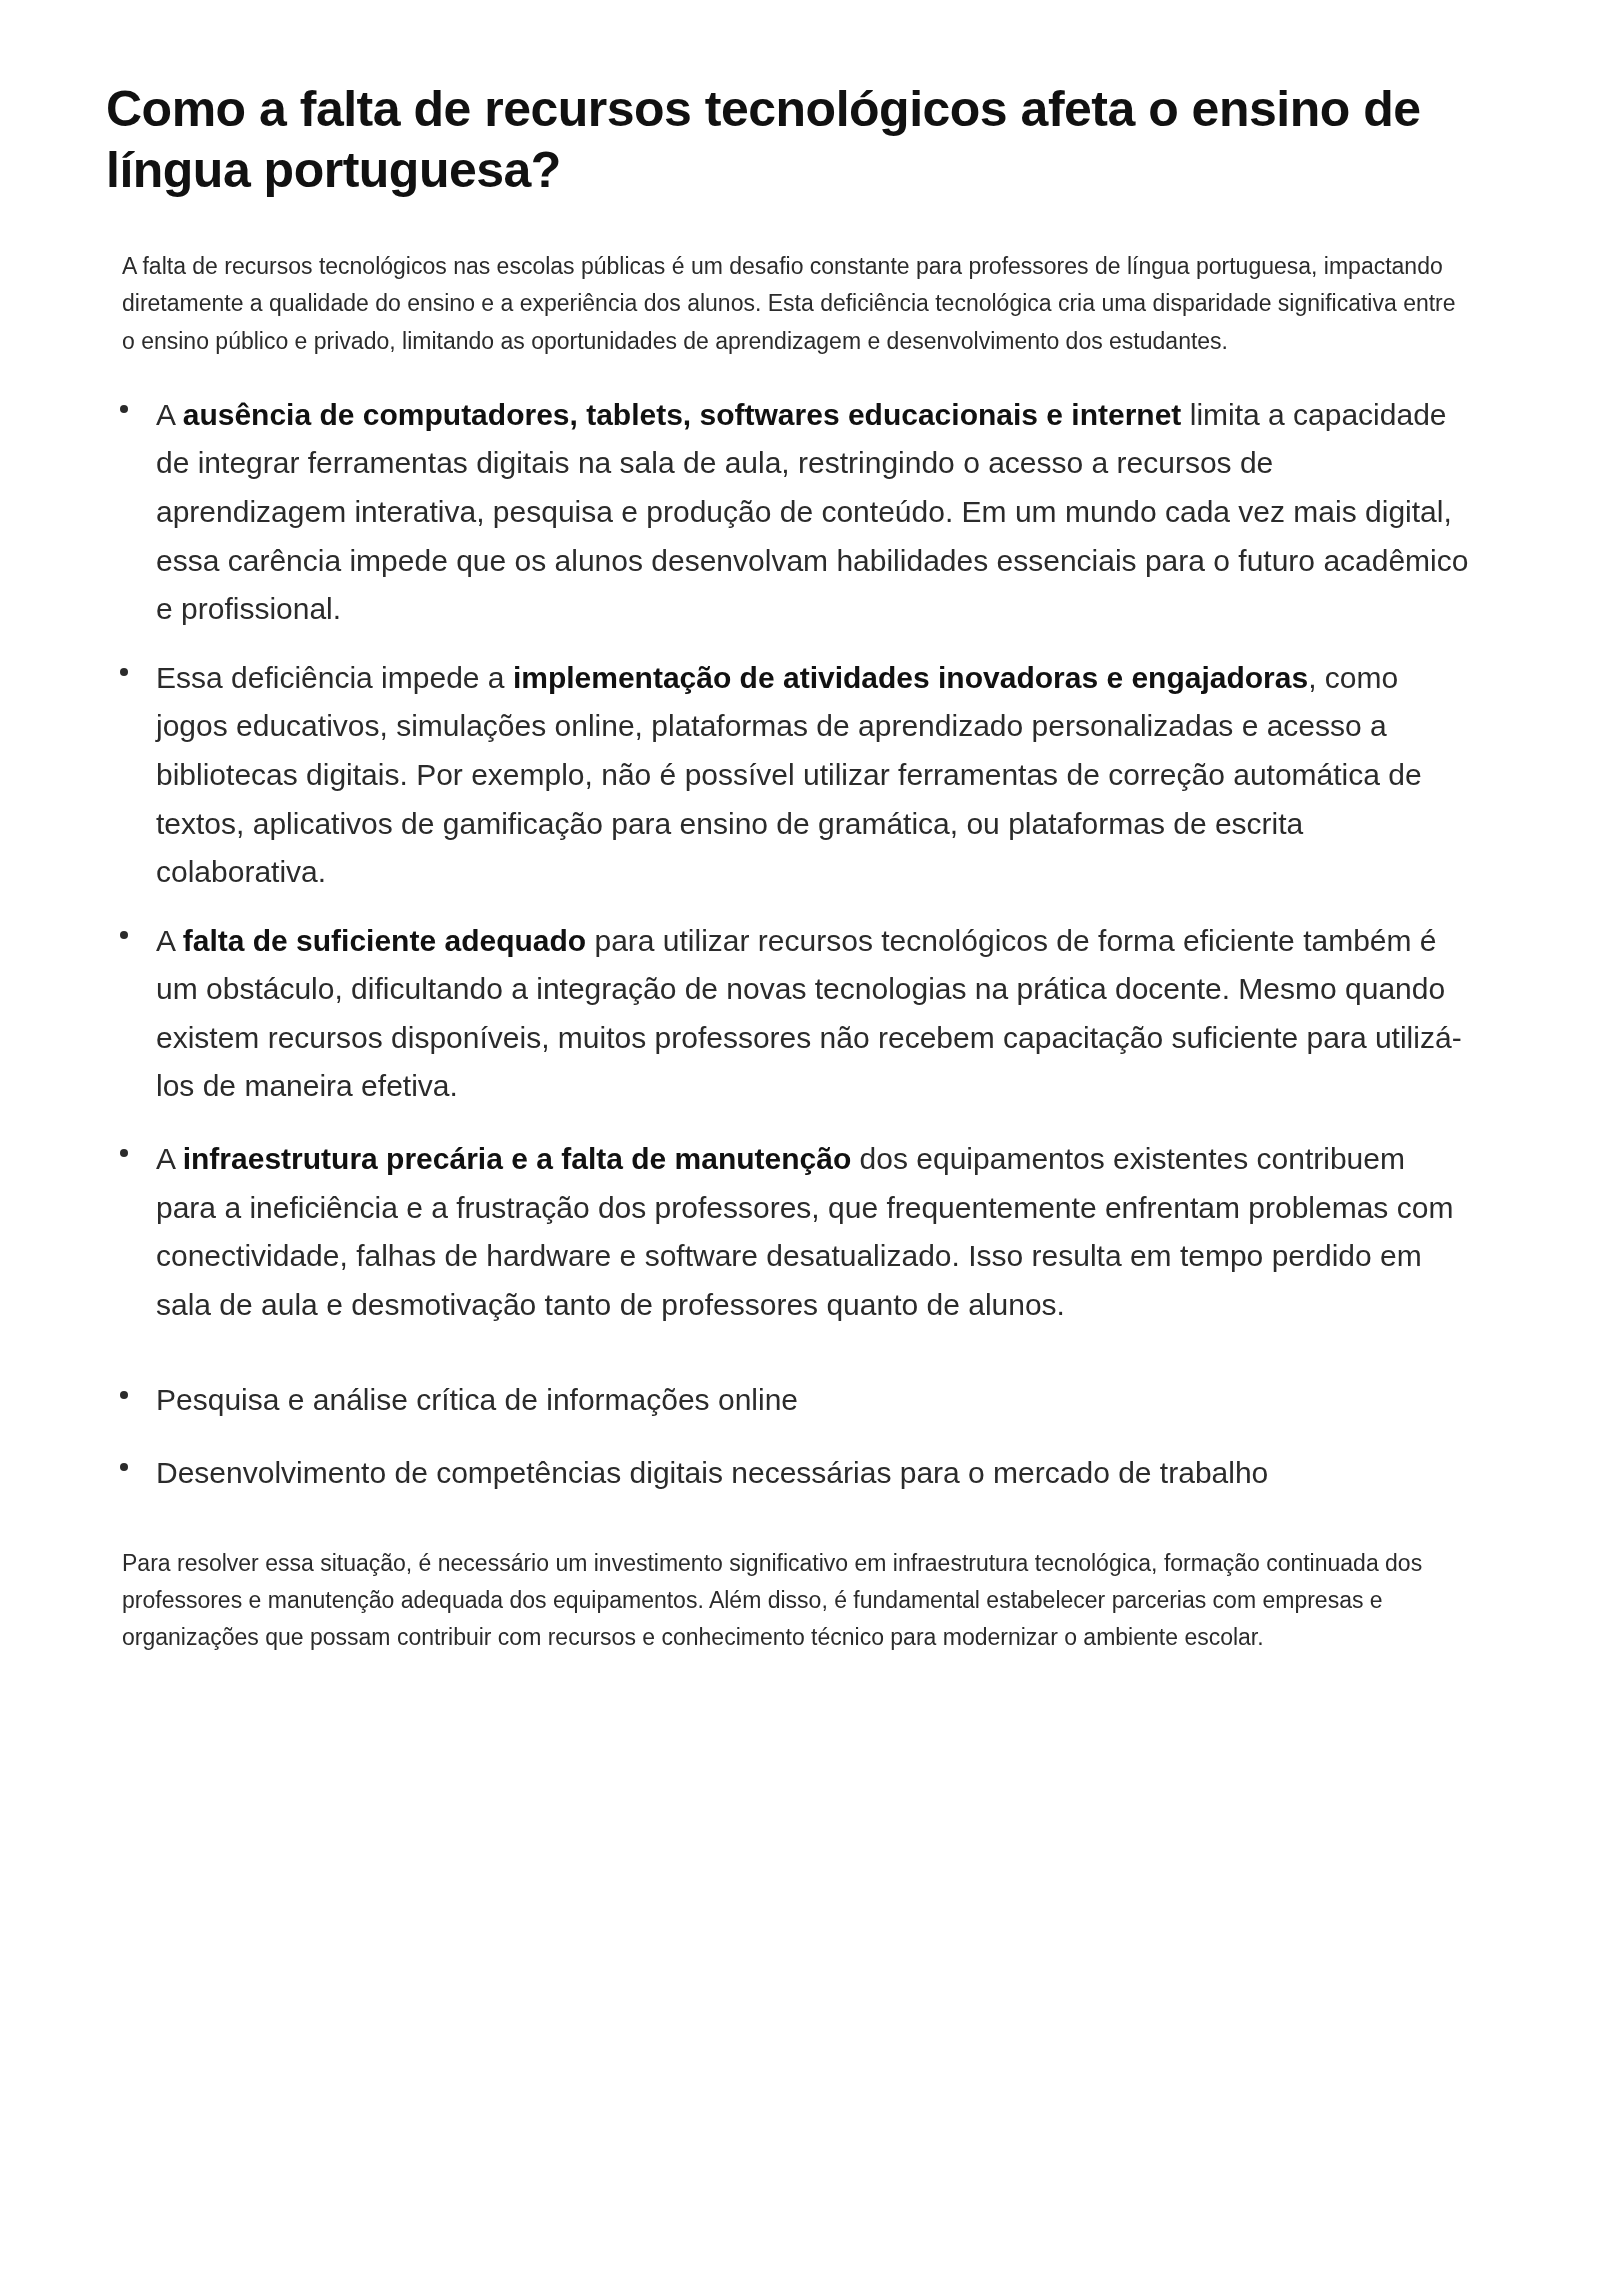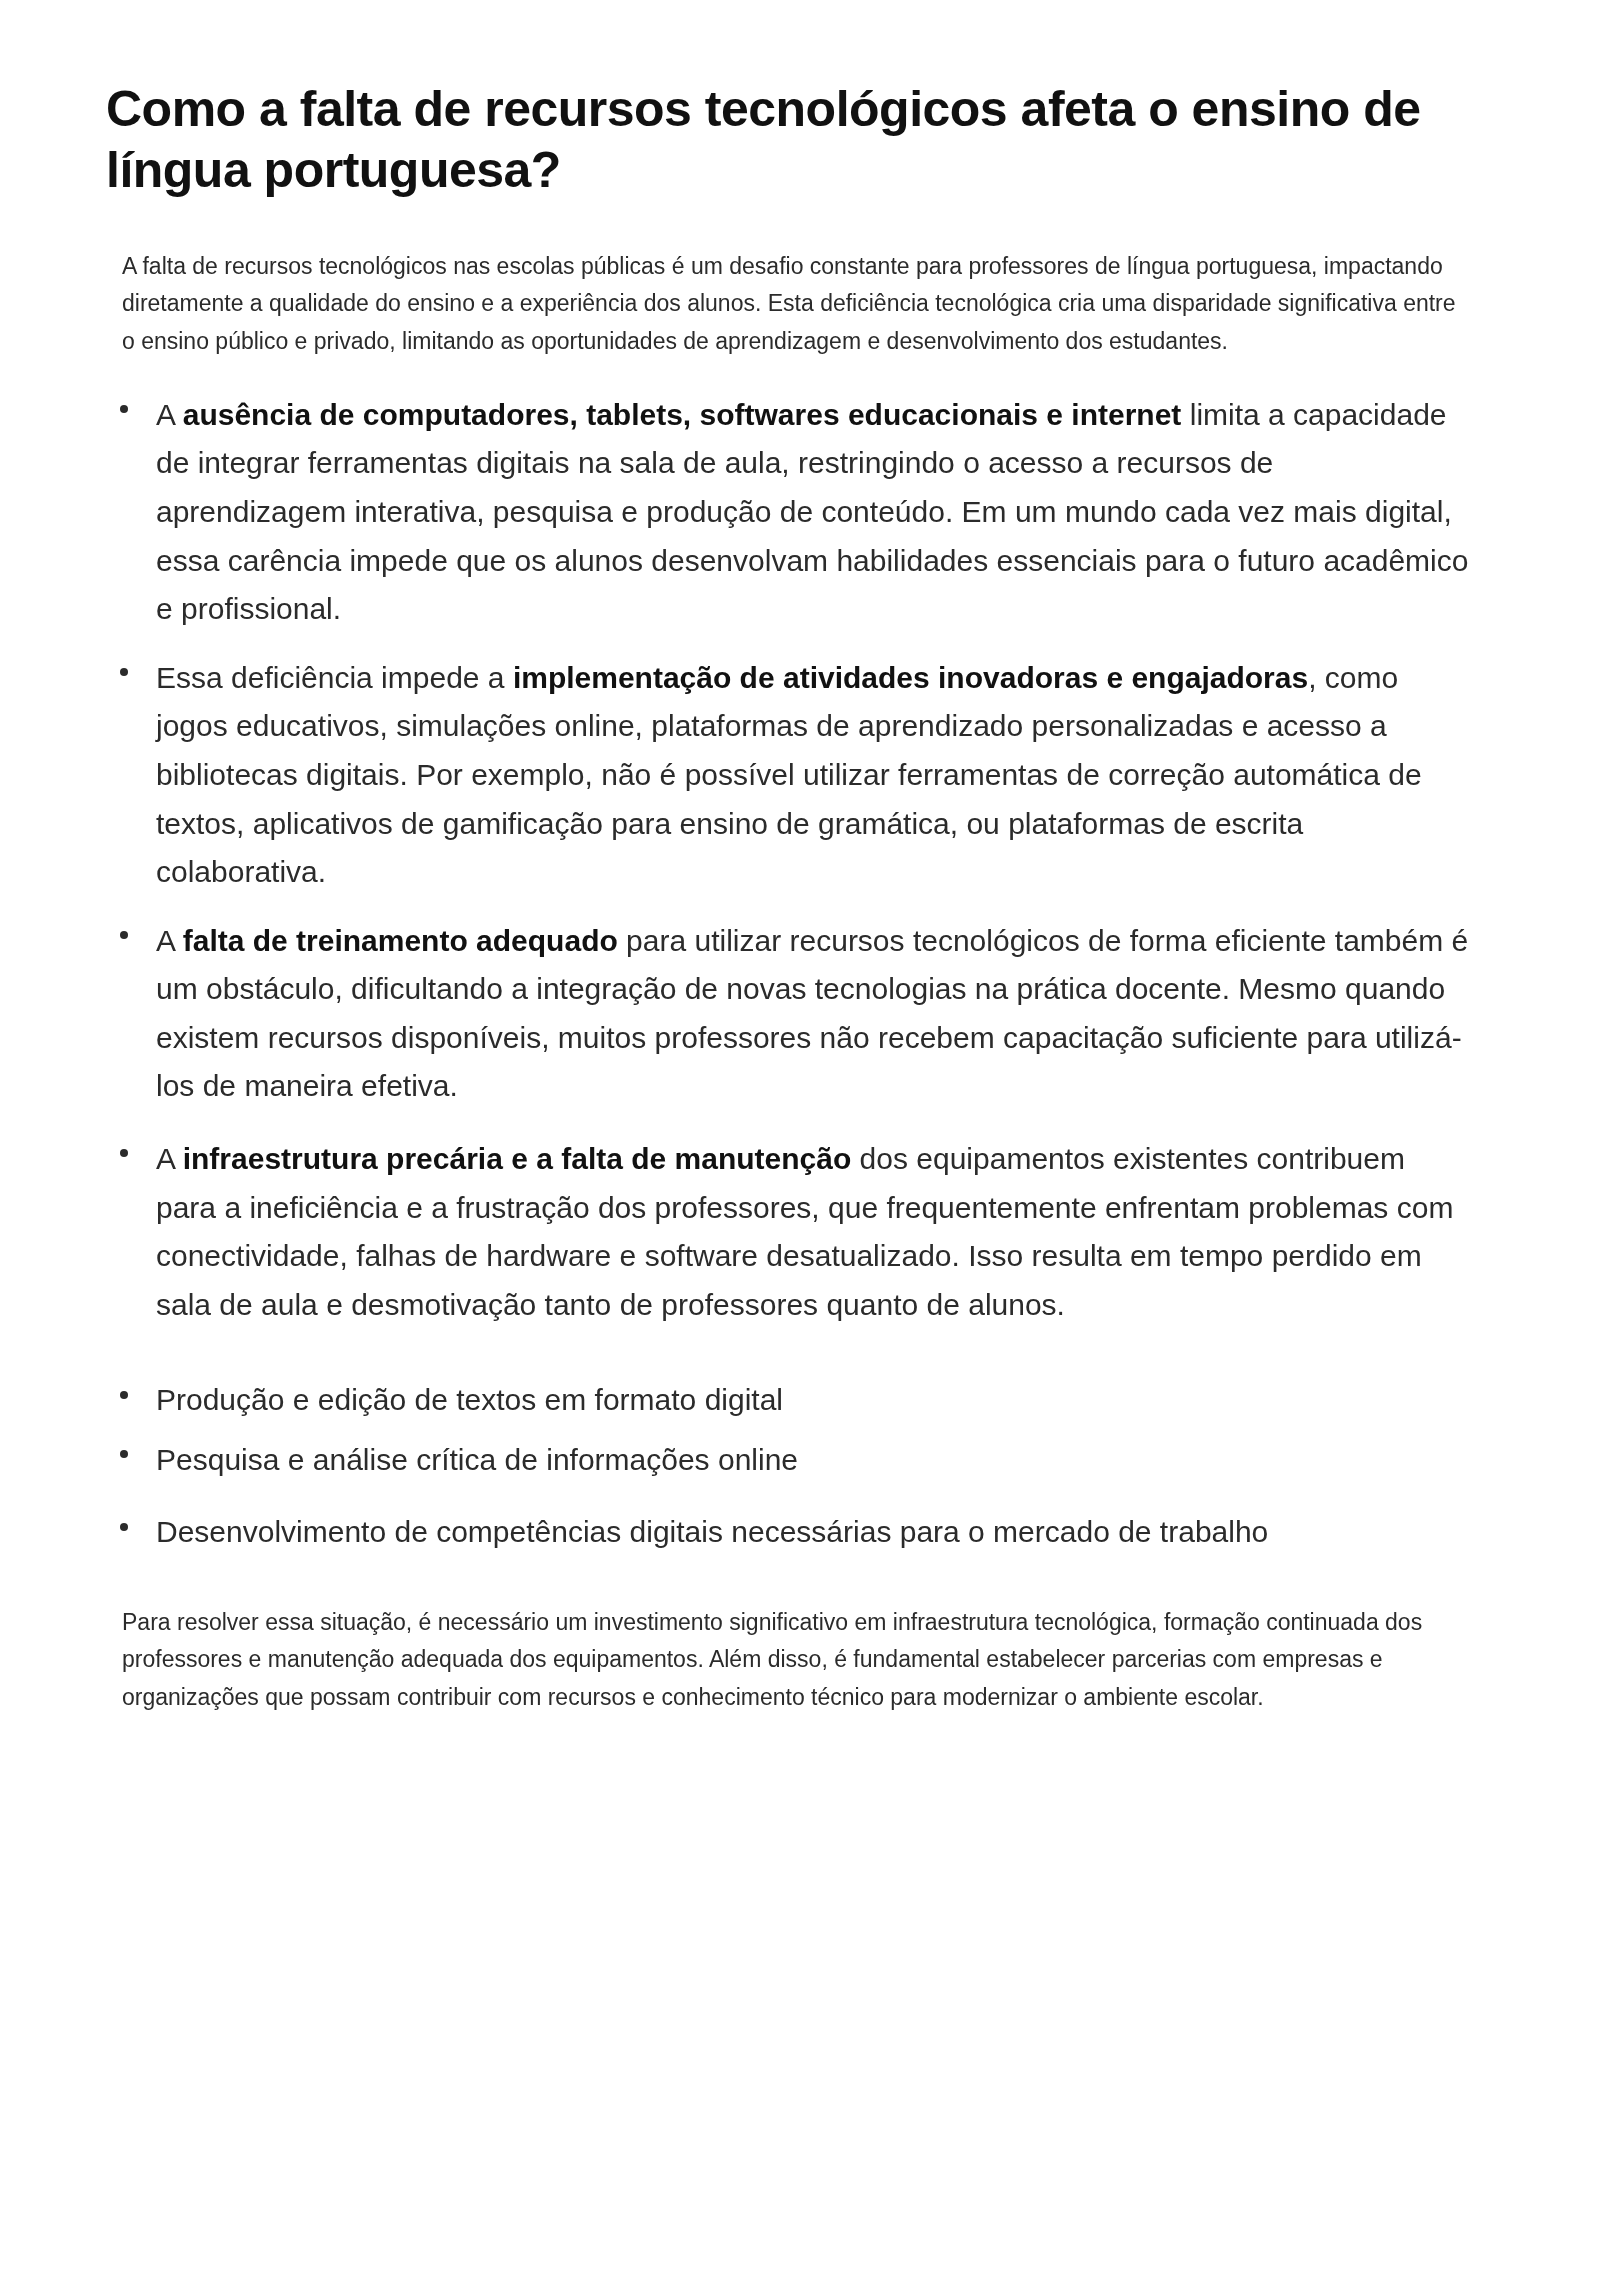--- a/index.html
+++ b/index.html
@@ -79,32 +79,31 @@
   <p class="para">A falta de recursos tecnológicos nas escolas públicas é um desafio constante para professores de língua portuguesa, impactando diretamente a qualidade do ensino e a experiência dos alunos. Esta deficiência tecnológica cria uma disparidade significativa entre o ensino público e privado, limitando as oportunidades de aprendizagem e desenvolvimento dos estudantes.</p>
 
   <ul class="bullets">
     <li>
       <span>A </span><span class="blk">ausência de computadores, tablets, softwares educacionais e internet</span><span> limita a capacidade de integrar ferramentas digitais na sala de aula, restringindo o acesso a recursos de aprendizagem interativa, pesquisa e produção de conteúdo. Em um mundo cada vez mais digital, essa carência impede que os alunos desenvolvam habilidades essenciais para o futuro acadêmico e profissional.</span>
     </li>
     <li>
       <span>Essa deficiência impede a </span><span class="blk">implementação de atividades inovadoras e engajadoras</span><span>, como jogos educativos, simulações online, plataformas de aprendizado personalizadas e acesso a bibliotecas digitais. Por exemplo, não é possível utilizar ferramentas de correção automática de textos, aplicativos de gamificação para ensino de gramática, ou plataformas de escrita colaborativa.</span>
     </li>
     <li>
-      <span>A </span><span class="blk">falta de treinamento adequado</span><span> para utilizar recursos tecnológicos de forma eficiente também é um obstáculo, dificultando a integração de novas tecnologias na prática docente. Mesmo quando existem recursos disponíveis, muitos professores não recebem capacitação suficiente para utilizá-los de maneira efetiva.</span>
+      <span>A </span><span class="blk">falta de suficiente adequado</span><span> para utilizar recursos tecnológicos de forma eficiente também é um obstáculo, dificultando a integração de novas tecnologias na prática docente. Mesmo quando existem recursos disponíveis, muitos professores não recebem capacitação suficiente para utilizá-los de maneira efetiva.</span>
     </li>
     <li>
       <span>A </span><span class="blk">infraestrutura precária e a falta de manutenção</span><span> dos equipamentos existentes contribuem para a ineficiência e a frustração dos professores, que frequentemente enfrentam problemas com conectividade, falhas de hardware e software desatualizado. Isso resulta em tempo perdido em sala de aula e desmotivação tanto de professores quanto de alunos.</span>
     </li>
   </ul>
 
   <div class="spacer-lg"></div>
 
 
   <ul class="bullets simple">
-    <li>Produção e edição de textos em formato digital</li>
     <li>Pesquisa e análise crítica de informações online</li>
     <li>Desenvolvimento de competências digitais necessárias para o mercado de trabalho</li>
   </ul>
 
   <div class="spacer-lg"></div>
 
   <p class="para">Para resolver essa situação, é necessário um investimento significativo em infraestrutura tecnológica, formação continuada dos professores e manutenção adequada dos equipamentos. Além disso, é fundamental estabelecer parcerias com empresas e organizações que possam contribuir com recursos e conhecimento técnico para modernizar o ambiente escolar.</p>
 
 </div>
 

